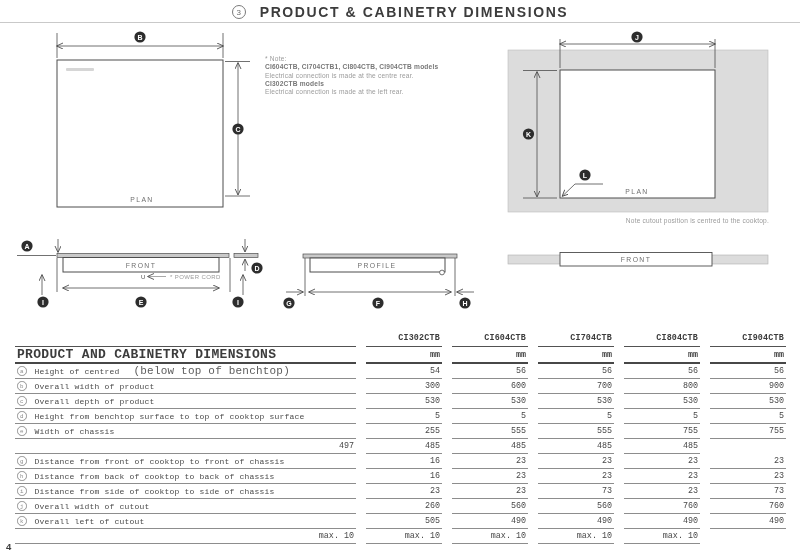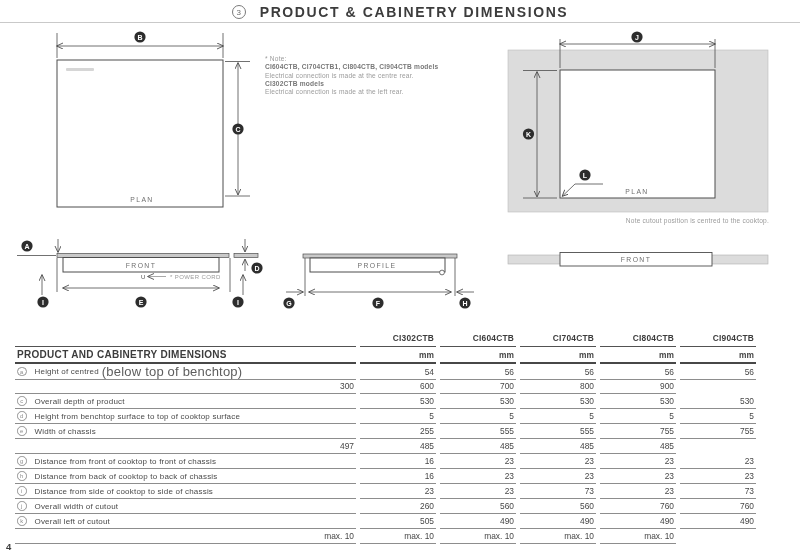--- a/index.html
+++ b/index.html
@@ -21,36 +21,36 @@
   .dthin { stroke:#6d6d6d; stroke-width:0.6; fill:none; }
   .badge-c { fill:#2d2d2d; }
   .badge-t { fill:#ffffff; font-size:7px; font-weight:bold; text-anchor:middle; font-family:"Liberation Sans",sans-serif; }
   .cap { fill:#6f6f6f; font-size:6.8px; letter-spacing:1.4px; text-anchor:middle; font-family:"Liberation Sans",sans-serif; }
   .tiny { fill:#9a9a9a; font-size:6px; letter-spacing:0.4px; font-family:"Liberation Sans",sans-serif; }
   .note-block { position:absolute; left:265px; top:55px; font-size:6.6px; line-height:8.3px; color:#9b9b9b; letter-spacing:0.2px; }
   .note-block .nm { color:#777777; font-weight:bold; }
   .cutout-note { position:absolute; left:505px; top:217px; width:264px; text-align:right; font-size:6.6px; color:#9b9b9b; letter-spacing:0.2px; }
   
   .dims-table { position:absolute; left:15px; top:330px; width:771px; }
-  .trow { display:grid; grid-template-columns:341px repeat(5,76px); column-gap:4px; align-items:end; }
+  .trow { display:grid; grid-template-columns:341px repeat(5,76px); column-gap:10px; align-items:end;font-family:Liberation Mono, monospace; }
   .models-row { height:17px; }
   .unit-row { height:17px; }
   .data-row { height:15px; }
   .tcell { height:100%; display:flex; align-items:center; }
   .models-row .tcell { border-bottom:1.5px solid #525252; }
   .unit-row .tcell { border-bottom:2px solid #474747; }
   .data-row .tcell { border-bottom:1px solid #8d8d8d; }
   .vcell { justify-content:flex-end; text-align:right; font-size:8.4px; padding-right:2px; color:#474747; }
   .model-name { font-weight:bold; font-size:8.4px; color:#3c3c3c; letter-spacing:0.2px; }
   .unit { font-weight:bold; }
   .label-cell { font-size:8px; color:#4a4a4a; padding-left:2px; letter-spacing:0.2px; }
-  .section-title { font-weight:bold; font-size:10px; color:#3c3c3c; letter-spacing:0.3px; }
+  .section-title { font-weight:bold; font-size:13px; color:#3c3c3c; letter-spacing:0.3px; }
   .keycirc { flex:0 0 auto; width:9.5px; height:9.5px; border:0.9px solid #929292; border-radius:50%; color:#8a8a8a;
     font-size:5.8px; display:inline-flex; align-items:center; justify-content:center; margin-right:8px; }
-  .lblnote { font-size:13px; color:#5d5d5d; margin-left:3px; }
+  .lblnote { font-size:11px; color:#5d5d5d; margin-left:14px; }
   .pagenum { position:absolute; left:6px; top:541px; font-size:9.5px; font-weight:bold; color:#3c3c3c; }
   .brandmark { position:absolute; left:66px; top:68px; width:28px; height:3px; background:#c4c4c4; opacity:.7; border-radius:1px; }
 </style>
 </head>
 <body>
 
 <div class="page">
 
   <div class="hdr">
     <span class="sec-circ">
@@ -236,20 +236,24 @@
           <span>Height of centred</span>
           <span class="lblnote">(below top of benchtop)</span>
         </div>
         <div class="tcell vcell">54</div>
         <div class="tcell vcell">56</div>
         <div class="tcell vcell">56</div>
         <div class="tcell vcell">56</div>
         <div class="tcell vcell">56</div>
       </div>
       <div class="trow data-row">
+        <div class="tcell label-cell">
+          <span class="keycirc">b</span>
+          <span>Overall width of product</span>
+        </div>
         <div class="tcell vcell">300</div>
         <div class="tcell vcell">600</div>
         <div class="tcell vcell">700</div>
         <div class="tcell vcell">800</div>
         <div class="tcell vcell">900</div>
       </div>
       <div class="trow data-row">
         <div class="tcell label-cell">
           <span class="keycirc">c</span>
           <span>Overall depth of product</span>

